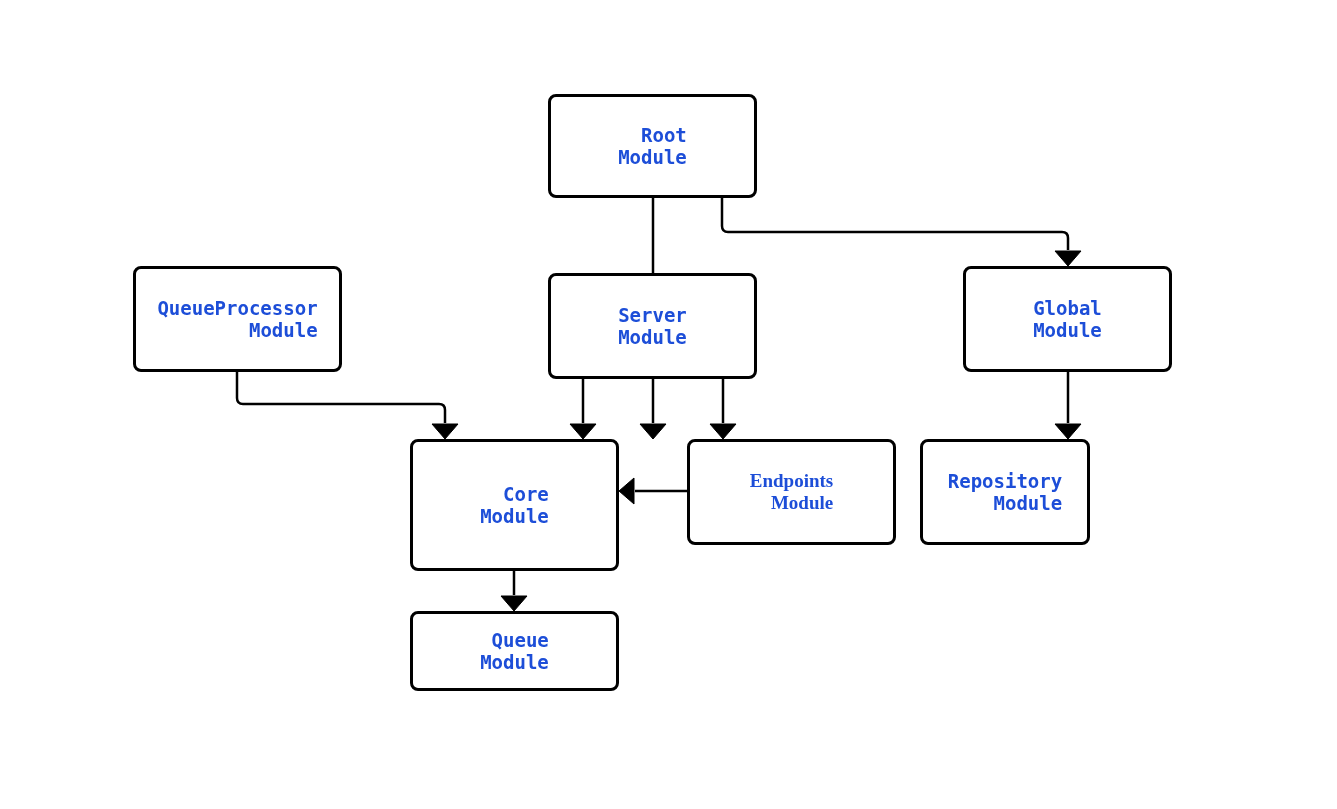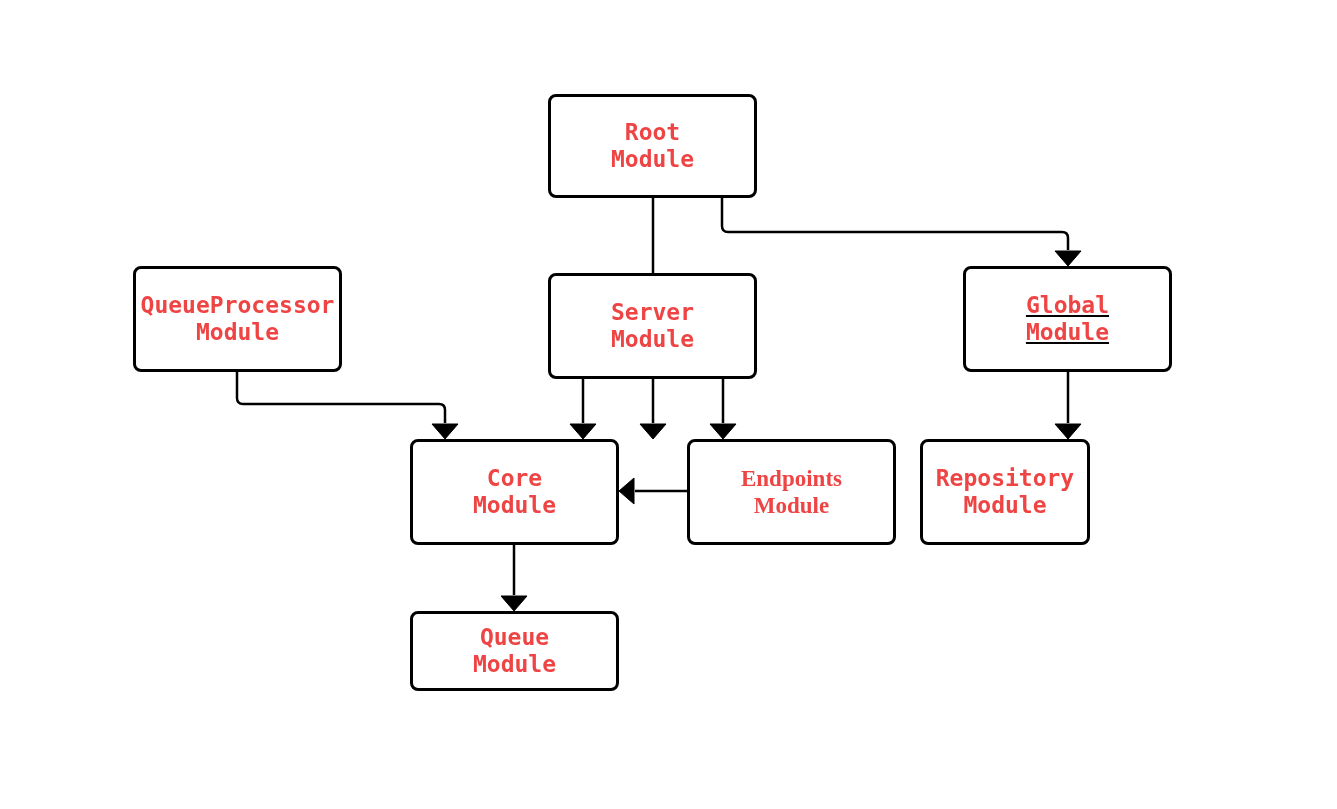--- a/index.html
+++ b/index.html
@@ -36,32 +36,33 @@
     box-sizing: border-box;
     background: #ffffff;
     border: 3px solid #000000;
     border-radius: 8px;
     display: flex;
     align-items: center;
     justify-content: center;
     text-align: center;
   }
   .node .label {
-    font-size: 23px;
+    font-size: 19px;
     font-weight: bold;
     line-height: 1.18;
-    color: #ef4444;
+    color: #1d4ed8;
     white-space: pre-line;
+    text-align: right;
   }
   
   #node-root          { left: 548px;  top: 94px;  width: 209px; height: 104px; }
   #node-queueprocessor{ left: 133px;  top: 266px; width: 209px; height: 106px; }
   #node-server        { left: 548px;  top: 273px; width: 209px; height: 106px; }
-  #node-global        { left: 963px;  top: 266px; width: 209px; height: 106px; text-decoration: underline; }
-  #node-core          { left: 410px;  top: 439px; width: 209px; height: 106px; }
+  #node-global        { left: 963px;  top: 266px; width: 209px; height: 106px; }
+  #node-core          { left: 410px;  top: 439px; width: 209px; height: 132px; }
   #node-endpoints     { left: 687px;  top: 439px; width: 209px; height: 106px; font-family: Liberation Serif, serif; }
   #node-repository    { left: 920px;  top: 439px; width: 170px; height: 106px; }
   #node-queue         { left: 410px;  top: 611px; width: 209px; height: 80px; }
 </style>
 </head>
 <body>
 
 <div class="canvas">
 
   <svg class="edges" viewBox="0 0 1337 809" xmlns="http://www.w3.org/2000/svg">

